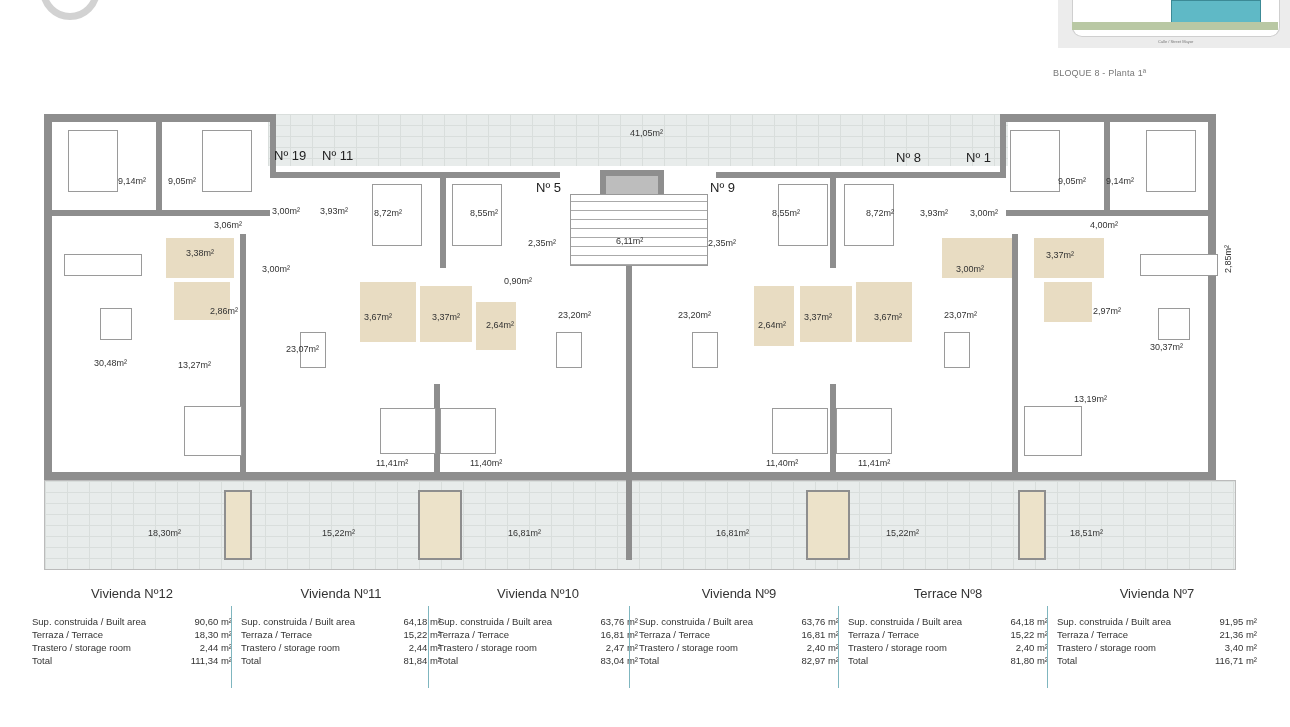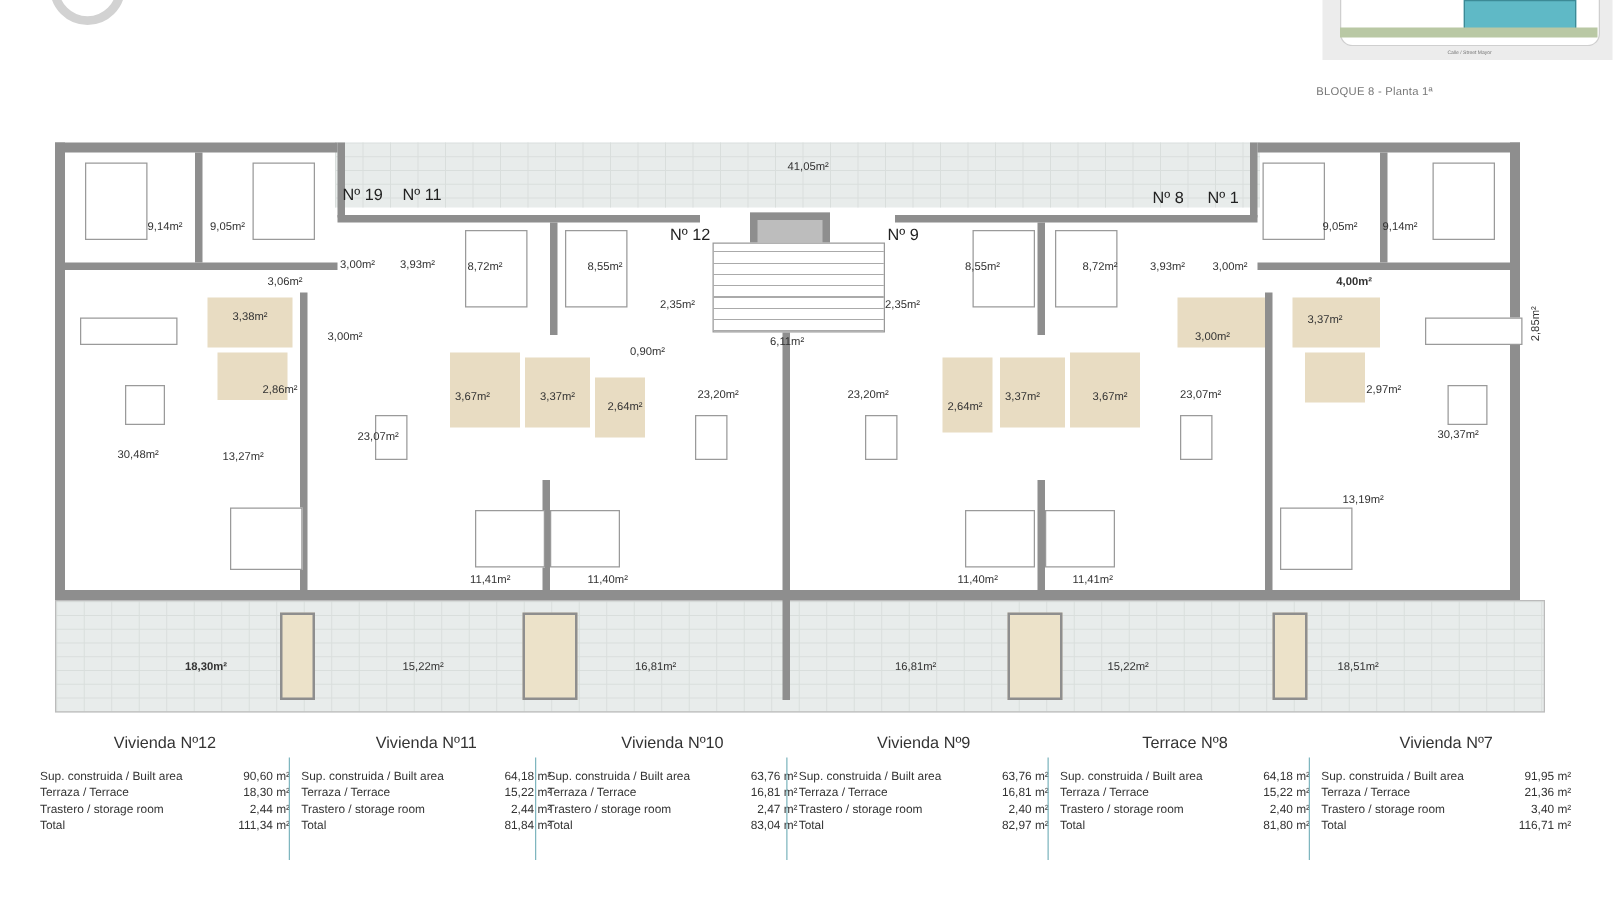--- a/index.html
+++ b/index.html
@@ -109,27 +109,27 @@
   <div class="tbl" style="left:256px;top:218px;width:24px;height:34px;"></div>
   <div class="tbl" style="left:512px;top:218px;width:24px;height:34px;"></div>
   <div class="tbl" style="left:648px;top:218px;width:24px;height:34px;"></div>
   <div class="tbl" style="left:900px;top:218px;width:24px;height:34px;"></div>
   <div class="tbl" style="left:1114px;top:194px;width:30px;height:30px;"></div>
   <div class="tbl" style="left:20px;top:140px;width:76px;height:20px;"></div>
   <div class="tbl" style="left:1096px;top:140px;width:76px;height:20px;"></div>
 
   <div class="unit-lbl" style="left:230px;top:34px;">Nº 19</div>
   <div class="unit-lbl" style="left:278px;top:34px;">Nº 11</div>
-  <div class="unit-lbl" style="left:492px;top:66px;">Nº 12</div>
+  <div class="unit-lbl" style="left:492px;top:66px;">Nº 5</div>
   <div class="unit-lbl" style="left:666px;top:66px;">Nº 9</div>
-  <div class="unit-lbl" style="left:878px;top:36px;">Nº 8</div>
+  <div class="unit-lbl" style="left:852px;top:36px;">Nº 8</div>
   <div class="unit-lbl" style="left:922px;top:36px;">Nº 1</div>
 
   <div class="room-lbl" style="left:586px;top:14px;">41,05m²</div>
-  <div class="room-lbl" style="left:572px;top:122px;margin-top:32px;">6,11m²</div>
+  <div class="room-lbl" style="left:572px;top:122px;">6,11m²</div>
   <div class="room-lbl" style="left:1170px;top:140px;transform:rotate(-90deg);">2,85m²</div>
 
   <div class="room-lbl" style="left:74px;top:62px;">9,14m²</div>
   <div class="room-lbl" style="left:124px;top:62px;">9,05m²</div>
   <div class="room-lbl" style="left:170px;top:106px;">3,06m²</div>
   <div class="room-lbl" style="left:228px;top:92px;">3,00m²</div>
   <div class="room-lbl" style="left:142px;top:134px;">3,38m²</div>
   <div class="room-lbl" style="left:166px;top:192px;">2,86m²</div>
   <div class="room-lbl" style="left:50px;top:244px;">30,48m²</div>
   <div class="room-lbl" style="left:134px;top:246px;">13,27m²</div>
@@ -157,29 +157,29 @@
   <div class="room-lbl" style="left:722px;top:344px;">11,40m²</div>
 
   <div class="room-lbl" style="left:760px;top:198px;">3,37m²</div>
   <div class="room-lbl" style="left:830px;top:198px;">3,67m²</div>
   <div class="room-lbl" style="left:814px;top:344px;">11,41m²</div>
   <div class="room-lbl" style="left:876px;top:94px;">3,93m²</div>
   <div class="room-lbl" style="left:912px;top:150px;">3,00m²</div>
   <div class="room-lbl" style="left:900px;top:196px;">23,07m²</div>
 
   <div class="room-lbl" style="left:926px;top:94px;">3,00m²</div>
-  <div class="room-lbl" style="left:1025px;top:106px;font-weight:bold;">4,00m²</div>
+  <div class="room-lbl" style="left:1046px;top:106px;">4,00m²</div>
   <div class="room-lbl" style="left:1014px;top:62px;">9,05m²</div>
   <div class="room-lbl" style="left:1062px;top:62px;">9,14m²</div>
   <div class="room-lbl" style="left:1002px;top:136px;">3,37m²</div>
   <div class="room-lbl" style="left:1049px;top:192px;">2,97m²</div>
   <div class="room-lbl" style="left:1106px;top:228px;">30,37m²</div>
   <div class="room-lbl" style="left:1030px;top:280px;">13,19m²</div>
 
-  <div class="room-lbl" style="left:104px;top:414px;font-weight:bold;">18,30m²</div>
+  <div class="room-lbl" style="left:104px;top:414px;">18,30m²</div>
   <div class="room-lbl" style="left:278px;top:414px;">15,22m²</div>
   <div class="room-lbl" style="left:464px;top:414px;">16,81m²</div>
   <div class="room-lbl" style="left:672px;top:414px;">16,81m²</div>
   <div class="room-lbl" style="left:842px;top:414px;">15,22m²</div>
   <div class="room-lbl" style="left:1026px;top:414px;">18,51m²</div>
 </div>
 
 <div class="abs summary">
   <div class="col" style="left:12px;">
     <h3>Vivienda Nº12</h3>

